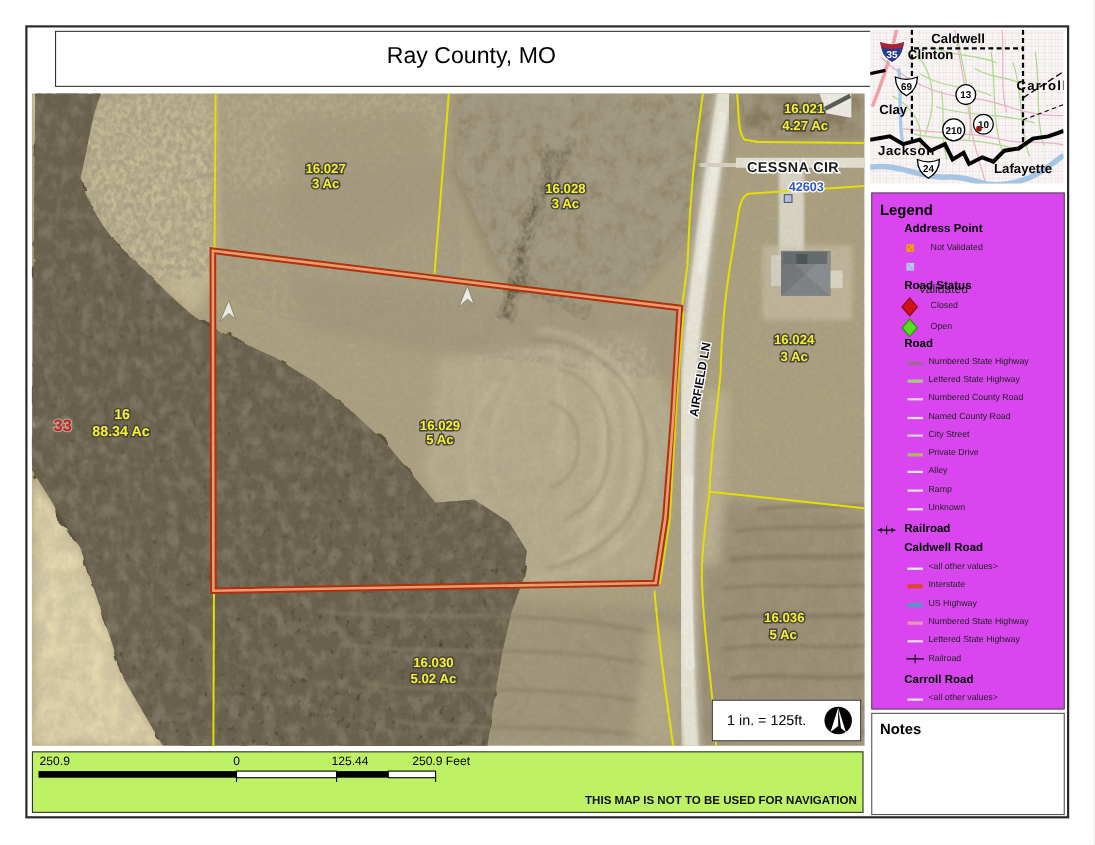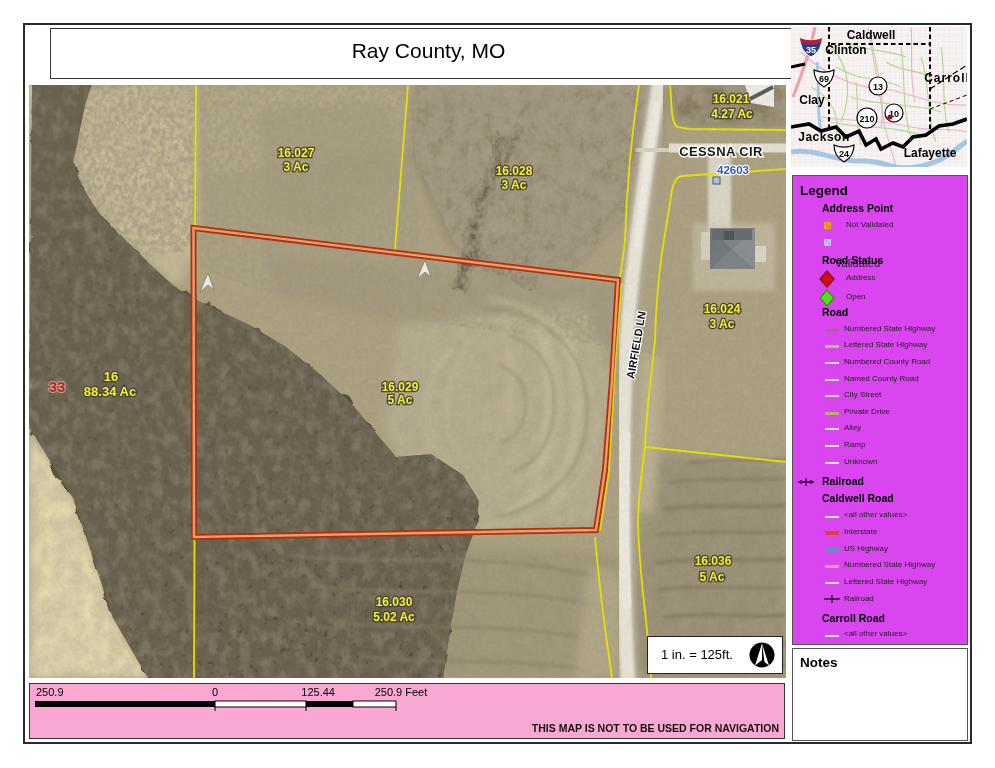--- a/index.html
+++ b/index.html
@@ -263,21 +263,21 @@
 
 <div class="abs" style="left:647px;top:636px;width:134px;height:36px;background:#fff;border:1px solid #222;z-index:5;">
   <div style="position:absolute;left:13px;top:10px;font-size:13px;color:#000;">1 in. = 125ft.</div>
   <svg class="abs" style="right:6px;top:4px;" width="28" height="28" viewBox="0 0 28 28">
     <circle cx="14" cy="14" r="12.5" fill="#000"></circle>
     <polygon points="14,2.5 21,24.5 14,19 7,24.5" fill="#fff"></polygon>
     <polygon points="14,2.5 16.8,23 14,19.6" fill="#000"></polygon>
   </svg>
 </div>
 
-<div class="abs" style="left:29px;top:683px;width:754px;height:54px;border:1px solid #333;background:#f9a8d4;">
+<div class="abs" style="left:29px;top:683px;width:754px;height:54px;border:1px solid #333;background:#bef264;">
 
   <div class="abs" style="left:6px;top:2px;font-size:11px;color:#000;">250.9</div>
   <div class="abs" style="left:178px;top:2px;width:14px;text-align:center;font-size:11px;color:#000;">0</div>
   <div class="abs" style="left:245px;top:2px;width:60px;text-align:right;font-size:11px;color:#000;">125.44</div>
   <div class="abs" style="left:336px;top:2px;width:70px;text-align:center;font-size:11px;color:#000;">250.9 Feet</div>
 
   <svg class="abs" style="left:0;top:0" width="420" height="34" viewBox="0 0 420 34">
     <rect x="5" y="17" width="180" height="6" fill="#000"></rect>
     <rect x="185" y="17" width="91" height="6" fill="#fff" stroke="#000" stroke-width="1"></rect>
     <rect x="276" y="17" width="47" height="6" fill="#000"></rect>
@@ -391,21 +391,21 @@
   <svg class="abs" style="left:30px;top:62px;" width="9" height="9">
       <rect x="1" y="1" width="7" height="7" fill="#b9c6e4"></rect>
       <rect x="2.5" y="2.5" width="1.6" height="1.6" fill="#8fa4cc"></rect>
       <rect x="5" y="5" width="1.6" height="1.6" fill="#8fa4cc"></rect>
     </svg>
   <div class="abs" style="left:42px;top:61px;font-size:11px;color:#222;margin-top:20px;">Validated</div>
   <div class="abs" style="left:29px;top:78px;font-size:10.5px;font-weight:bold;color:#000;">Road Status</div>
   <svg class="abs" style="left:24px;top:93px;" width="20" height="20">
       <polygon points="10,2 17,10 10,18 3,10" fill="#d31016" stroke="#8c0d10" stroke-width="1.2"></polygon>
     </svg>
-  <div class="abs" style="left:53px;top:97px;font-size:8px;color:#222;">Address</div>
+  <div class="abs" style="left:53px;top:97px;font-size:8px;color:#222;">Closed</div>
   <svg class="abs" style="left:24px;top:112px;" width="20" height="20">
       <polygon points="10,2 17,10 10,18 3,10" fill="#55dd1e" stroke="#2f9312" stroke-width="1.2"></polygon>
     </svg>
   <div class="abs" style="left:53px;top:116px;font-size:8px;color:#222;">Open</div>
   <div class="abs" style="left:29px;top:130px;font-size:10.5px;font-weight:bold;color:#000;">Road</div>
 
   <div class="abs" style="left:32px;top:153px;width:14px;height:2.5px;background:#9a6d96;"></div>
   <div class="abs" style="left:51px;top:148px;font-size:8px;color:#222;">Numbered State Highway</div>
   <div class="abs" style="left:32px;top:169px;width:14px;height:2.5px;background:#a2cc80;"></div>
   <div class="abs" style="left:51px;top:164px;font-size:8px;color:#222;">Lettered State Highway</div>

